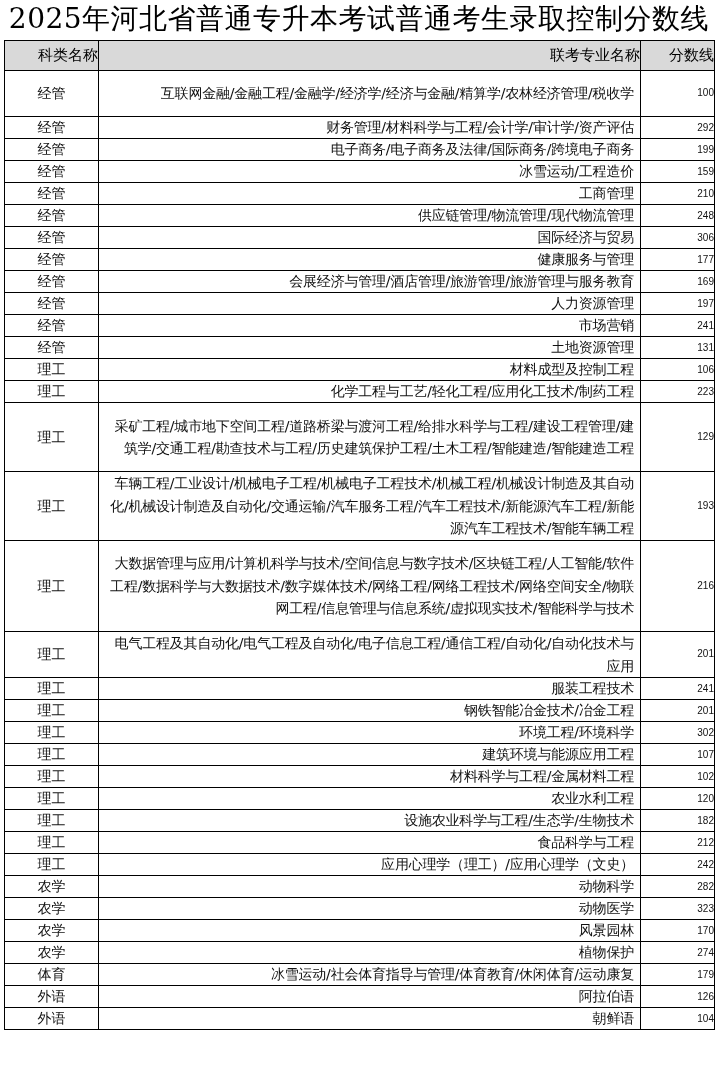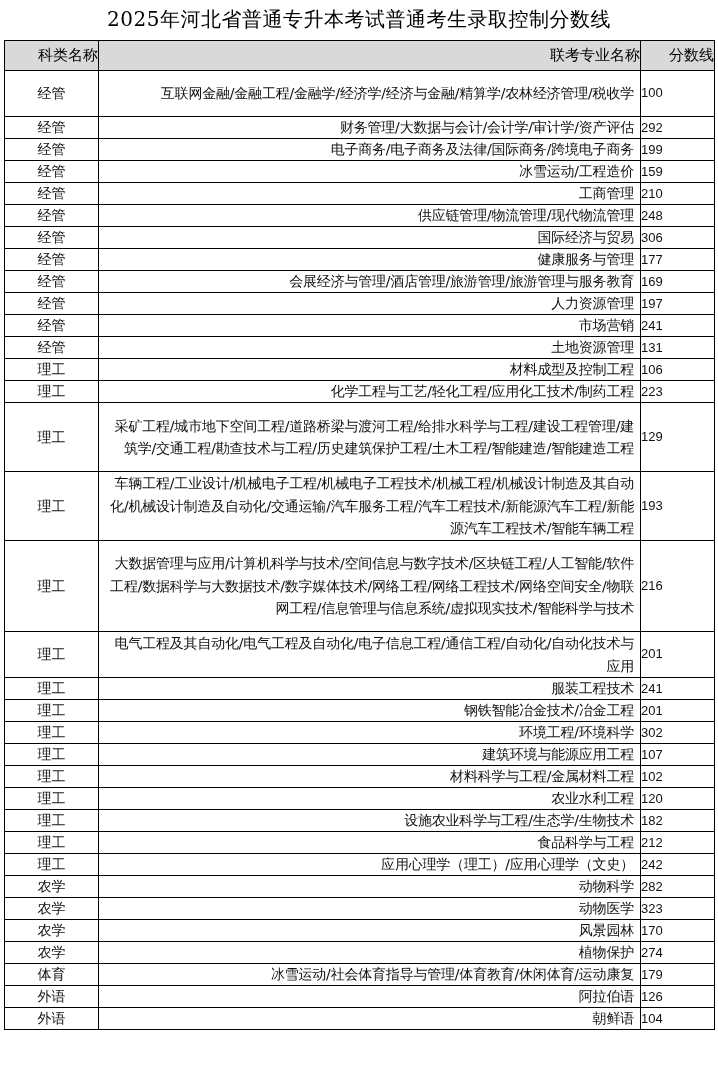--- a/index.html
+++ b/index.html
@@ -1,25 +1,25 @@
 <!DOCTYPE html>
 <html><head>
 <meta charset="utf-8">
 <style>
   html, body { margin: 0; padding: 0; background: #ffffff; }
   body { width: 718px; height: 1069px; overflow: hidden; font-family: "DejaVu Sans", "Liberation Sans", sans-serif; color: #111; }
-  .title { position: absolute; left: 0; top: 4px; width: 718px; text-align: center; font-family: "DejaVu Serif", "Liberation Serif", serif; font-size: 20px; line-height: 30px; font-weight: 500; letter-spacing: 0.5px; color: #000; }
+  .title { position: absolute; left: 0; top: 4px; width: 718px; text-align: center; font-family: "DejaVu Serif", "Liberation Serif", serif; font-size: 28px; line-height: 30px; font-weight: 500; letter-spacing: 0.5px; color: #000; }
   table { position: absolute; left: 4px; top: 40px; border-collapse: collapse; width: 710px; table-layout: fixed; }
   col.c1 { width: 94px; } col.c2 { width: 542px; } col.c3 { width: 74px; }
   th, td { border: 1.5px solid #000; padding: 0; }
   th { background: #d9d9d9; font-size: 15px; font-weight: 500; height: 29px; text-align: right; color: #000; }
   td { font-size: 14px; line-height: 22.5px; color: #111; }
   td.cat { text-align: center; }
   td.maj { text-align: right; padding-left: 3px; padding-right: 6px; letter-spacing: -0.2px; }
-  td.score { text-align: left; font-family: "Liberation Sans", sans-serif; font-size: 13px; }
+  td.score { text-align: right; font-family: "Liberation Sans", sans-serif; font-size: 10px; }
   tr.r1 td { height: 21px; line-height: 21px; }
   tr.r2 td { height: 45px; }
   tr.r3 td { height: 68px; }
   tr.r4 td { height: 90px; margin-left: 39px; }
 </style>
 </head>
 <body>
 
 <div class="title">2025年河北省普通专升本考试普通考生录取控制分数线</div>
 
@@ -37,21 +37,21 @@
     </tr>
   </thead>
   <tbody id="tbody">
       <tr class="r2">
         <td class="cat">经管</td>
         <td class="maj">互联网金融/金融工程/金融学/经济学/经济与金融/精算学/农林经济管理/税收学</td>
         <td class="score">100</td>
       </tr>
       <tr class="r1">
         <td class="cat">经管</td>
-        <td class="maj">财务管理/大数据与会计/会计学/审计学/资产评估</td>
+        <td class="maj">财务管理/材料科学与工程/会计学/审计学/资产评估</td>
         <td class="score">292</td>
       </tr>
       <tr class="r1">
         <td class="cat">经管</td>
         <td class="maj">电子商务/电子商务及法律/国际商务/跨境电子商务</td>
         <td class="score">199</td>
       </tr>
       <tr class="r1">
         <td class="cat">经管</td>
         <td class="maj">冰雪运动/工程造价</td>

